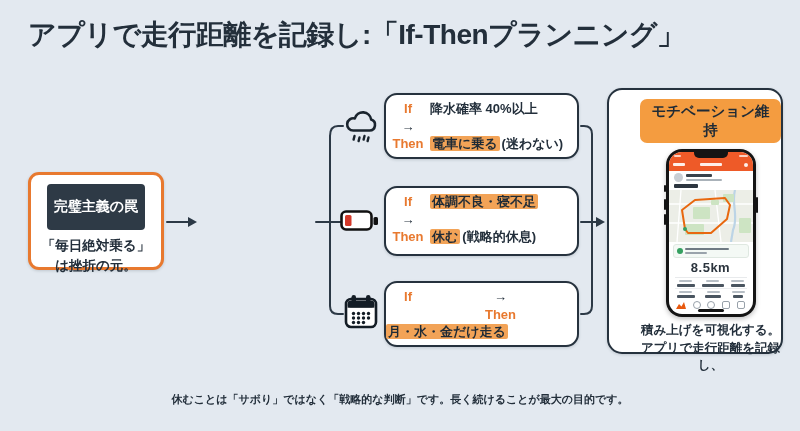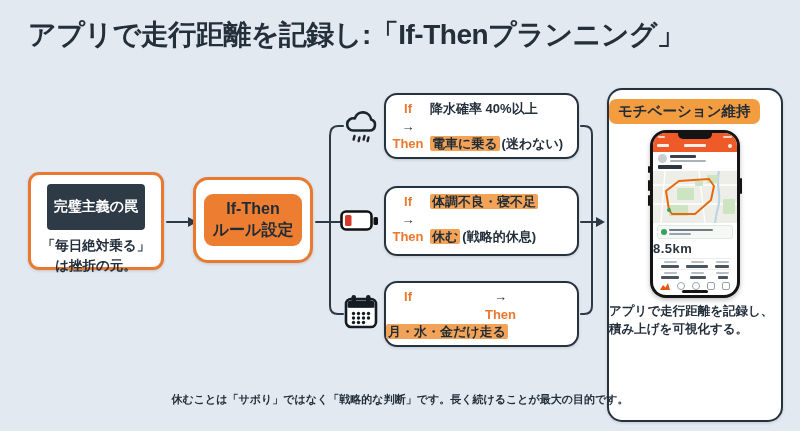--- a/index.html
+++ b/index.html
@@ -61,23 +61,24 @@
   .branch .lbl{color:#e8792f;text-align:center;font-weight:800;}
   .branch .arr{text-align:center;color:#232f3b;font-weight:800;}
   .branch .content{white-space:nowrap;}
   .hl{background:#f2a357;color:#1f2b36;padding:0 2px;border-radius:2px;text-align:center;}
   .note{margin-left:2px;}
 
   .flow-icon{position:absolute;}
 
   
   .panel{
-    position:absolute;left:607px;top:88px;width:176px;height:334px;box-sizing:border-box;
-    background:#fff;border:2.5px solid #26323e;border-radius:15px;text-align:left;
+    position:absolute;left:607px;top:88px;width:176px;height:266px;box-sizing:border-box;
+    background:#fff;border:2.5px solid #26323e;border-radius:15px;text-align:center;
     box-shadow:0 1px 3px rgba(35,49,59,.18);
+    padding-left:31px;
   }
   .panel .badge{
     display:inline-block;margin-top:9px;background:#f49c40;color:#1f2b36;
     font-weight:800;font-size:14.5px;padding:3px 9px;border-radius:7px;
   }
   .panel .caption{margin-top:5px;font-size:12.5px;font-weight:700;color:#232f3b;line-height:1.4;}
 
   
   .phone{
     position:relative;width:90px;height:168px;margin:6px auto 0;background:#141414;
@@ -127,26 +128,20 @@
   </svg>
 
   <div class="box-left">
     <span class="badge">完璧主義の罠</span>
     <div class="lines">
       <div class="line">「毎日絶対乗る」</div>
       <div class="line">は挫折の元。</div>
     </div>
   </div>
 
-  <div class="box-center">
-    <div class="inner">
-      <div>If-Then</div>
-      <div>ルール設定</div>
-    </div>
-  </div>
 
   <svg class="flow-icon" style="left:341px;top:106px;" width="40" height="42" viewBox="0 0 40 42">
     <path d="M12.5 24.5a6.1 6.1 0 1 1 1.3-12 8.4 8.4 0 0 1 16.4 1.1 5.6 5.6 0 0 1-1.6 10.9 Z" fill="none" stroke="#1a242e" stroke-width="2.6" stroke-linejoin="round"></path>
     <g stroke="#1a242e" stroke-width="2.4" stroke-linecap="round">
       <line x1="13.5" y1="30" x2="12.6" y2="33.6"></line>
       <line x1="18.5" y1="31.5" x2="17.6" y2="35.1"></line>
       <line x1="23.5" y1="30" x2="22.6" y2="33.6"></line>
       <line x1="27.5" y1="31.5" x2="26.6" y2="35.1"></line>
     </g>
   </svg>
@@ -301,20 +296,20 @@
           <div class="navicon" style="border-radius:50%;"></div>
           <div class="navicon" style="border-radius:50%;"></div>
           <div class="navicon"></div>
           <div class="navicon"></div>
         </div>
         <div class="homebar"></div>
       </div>
     </div>
 
     <div class="caption">
+      <div>積み上げを可視化する。</div>
       <div>アプリで走行距離を記録し、</div>
-      <div>積み上げを可視化する。</div>
     </div>
   </div>
 
   <div class="footer">休むことは「サボり」ではなく「戦略的な判断」です。長く続けることが最大の目的です。</div>
 
 </div>
 
 </body></html>

